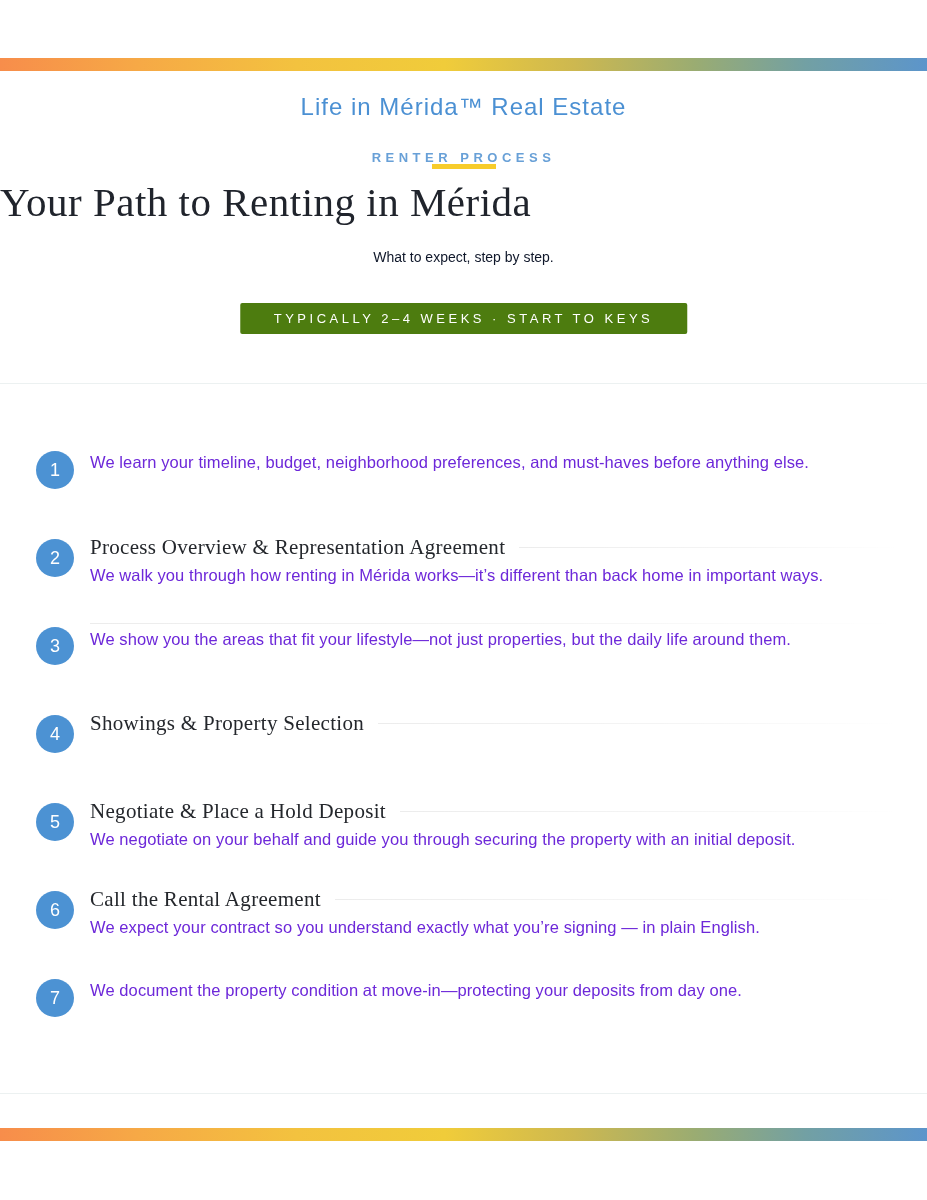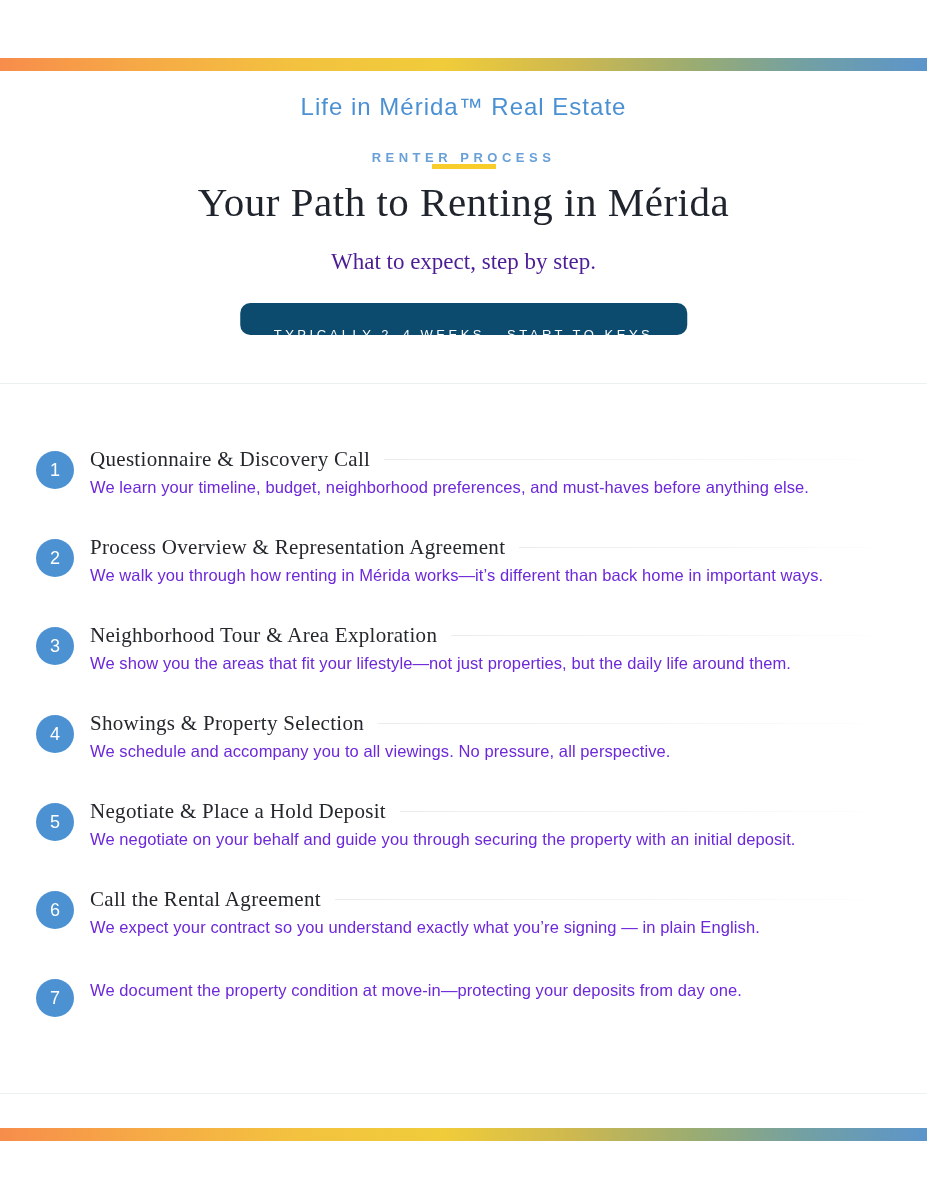--- a/index.html
+++ b/index.html
@@ -33,37 +33,37 @@
     letter-spacing: 4.5px;
     margin-top: 20px;
   }
   .gold-rule {
     position: absolute; top: 164px; left: 50%;
     transform: translateX(-50%);
     width: 64px; height: 5px; background: #F7CC2B;
   }
   .page-title {
     position: absolute; top: 178px; left: 0; width: 100%;
-    margin: 0; text-align: center;
+    margin: 0; text-align: left;
     font-family: "Liberation Serif", serif;
     font-weight: 400; font-size: 41px; color: #20242C;
     letter-spacing: 0.5px;
   }
   .subtitle {
     position: absolute; top: 249px; left: 0; width: 100%;
     text-align: center;
-    color: #4c1d95; font-size: 23px; font-family: Liberation Serif, serif;
+    color: #0f172a; font-size: 14px;
   }
   .badge {
     position: absolute; top: 303px; left: 50%;
     transform: translateX(-50%);
-    background: #0c4a6e; color: #ffffff;
+    background: #4d7c0f; color: #ffffff;
     font-size: 13px; letter-spacing: 3.5px;
     line-height: 31px; height: 31px;
-    padding: 16px 34px; border-radius: 10px;
+    padding: 0 34px; border-radius: 2px;
     white-space: nowrap;
   }
   .hr-faint {
     position: absolute; left: 0; right: 0; height: 1px;
     background: #ECF1F1;
   }
   .hr-top { top: 383px; }
   .hr-bottom { top: 1093px; }
 
   .steps {
@@ -114,24 +114,20 @@
 <div class="badge">TYPICALLY 2–4 WEEKS · START TO KEYS</div>
 
 <div class="hr-faint hr-top"></div>
 
 <div class="steps">
   <div class="step">
     <div class="step-num">
       <span>1</span>
     </div>
     <div class="step-body">
-      <div class="step-title-row">
-        <h3 class="step-title">Questionnaire &amp; Discovery Call</h3>
-        <div class="step-rule"></div>
-      </div>
       <p class="step-desc">We learn your timeline, budget, neighborhood preferences, and must-haves before anything else.</p>
     </div>
   </div>
 
   <div class="step">
     <div class="step-num">
       <span>2</span>
     </div>
     <div class="step-body">
       <div class="step-title-row">
@@ -141,37 +137,35 @@
       <p class="step-desc">We walk you through how renting in Mérida works—it’s different than back home in important ways.</p>
     </div>
   </div>
 
   <div class="step">
     <div class="step-num">
       <span>3</span>
     </div>
     <div class="step-body">
       <div class="step-title-row">
-        <h3 class="step-title">Neighborhood Tour &amp; Area Exploration</h3>
         <div class="step-rule"></div>
       </div>
       <p class="step-desc">We show you the areas that fit your lifestyle—not just properties, but the daily life around them.</p>
     </div>
   </div>
 
   <div class="step">
     <div class="step-num">
       <span>4</span>
     </div>
     <div class="step-body">
       <div class="step-title-row">
         <h3 class="step-title">Showings &amp; Property Selection</h3>
         <div class="step-rule"></div>
       </div>
-      <p class="step-desc">We schedule and accompany you to all viewings. No pressure, all perspective.</p>
     </div>
   </div>
 
   <div class="step">
     <div class="step-num">
       <span>5</span>
     </div>
     <div class="step-body">
       <div class="step-title-row">
         <h3 class="step-title">Negotiate &amp; Place a Hold Deposit</h3>

